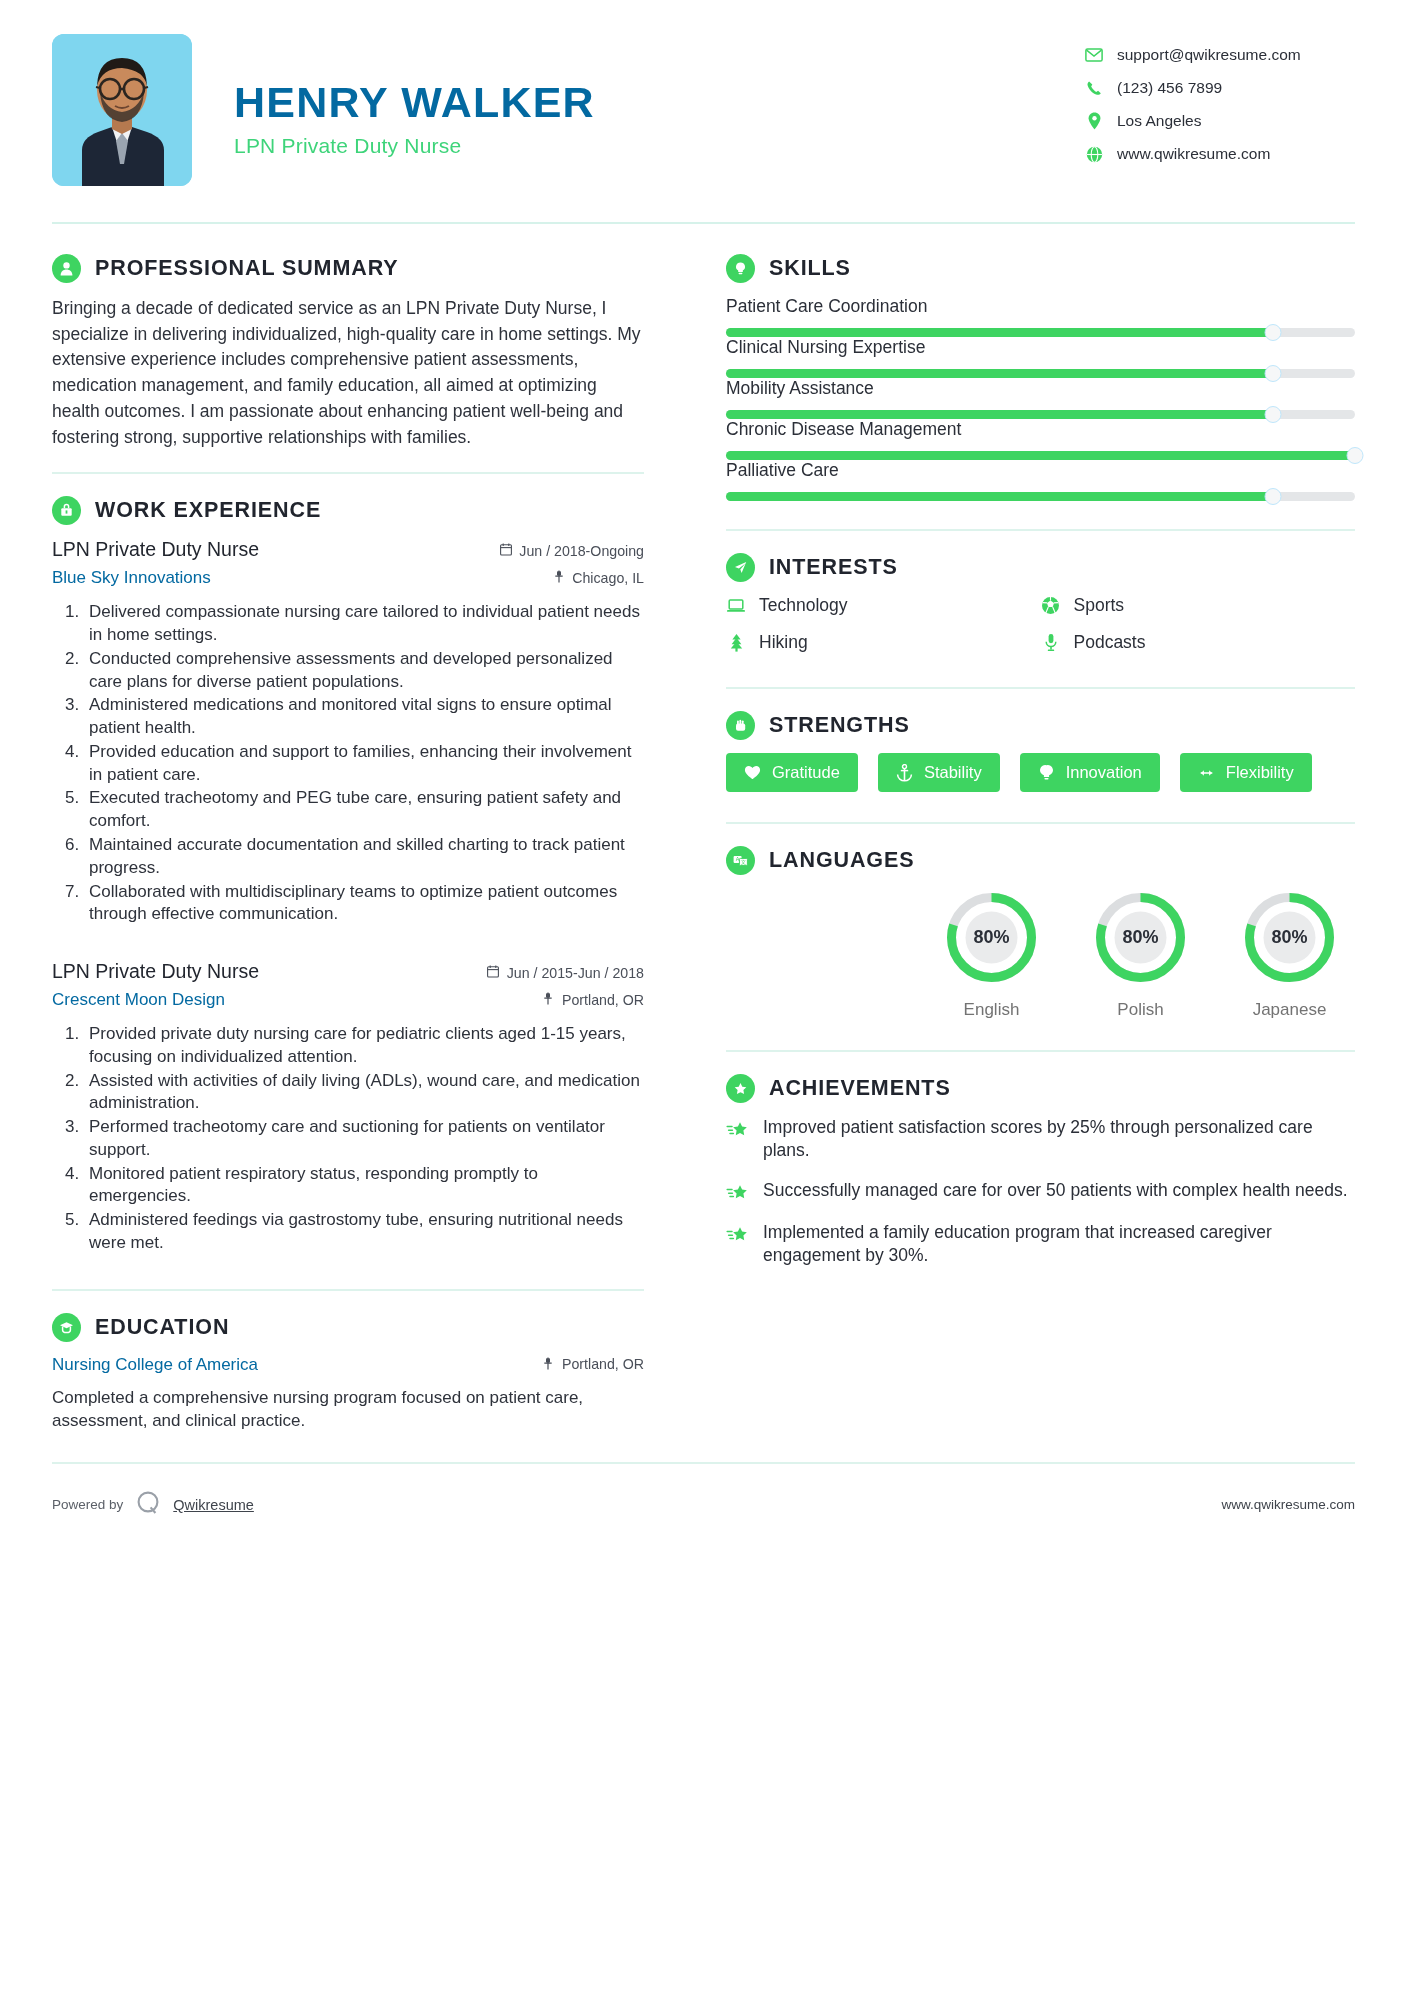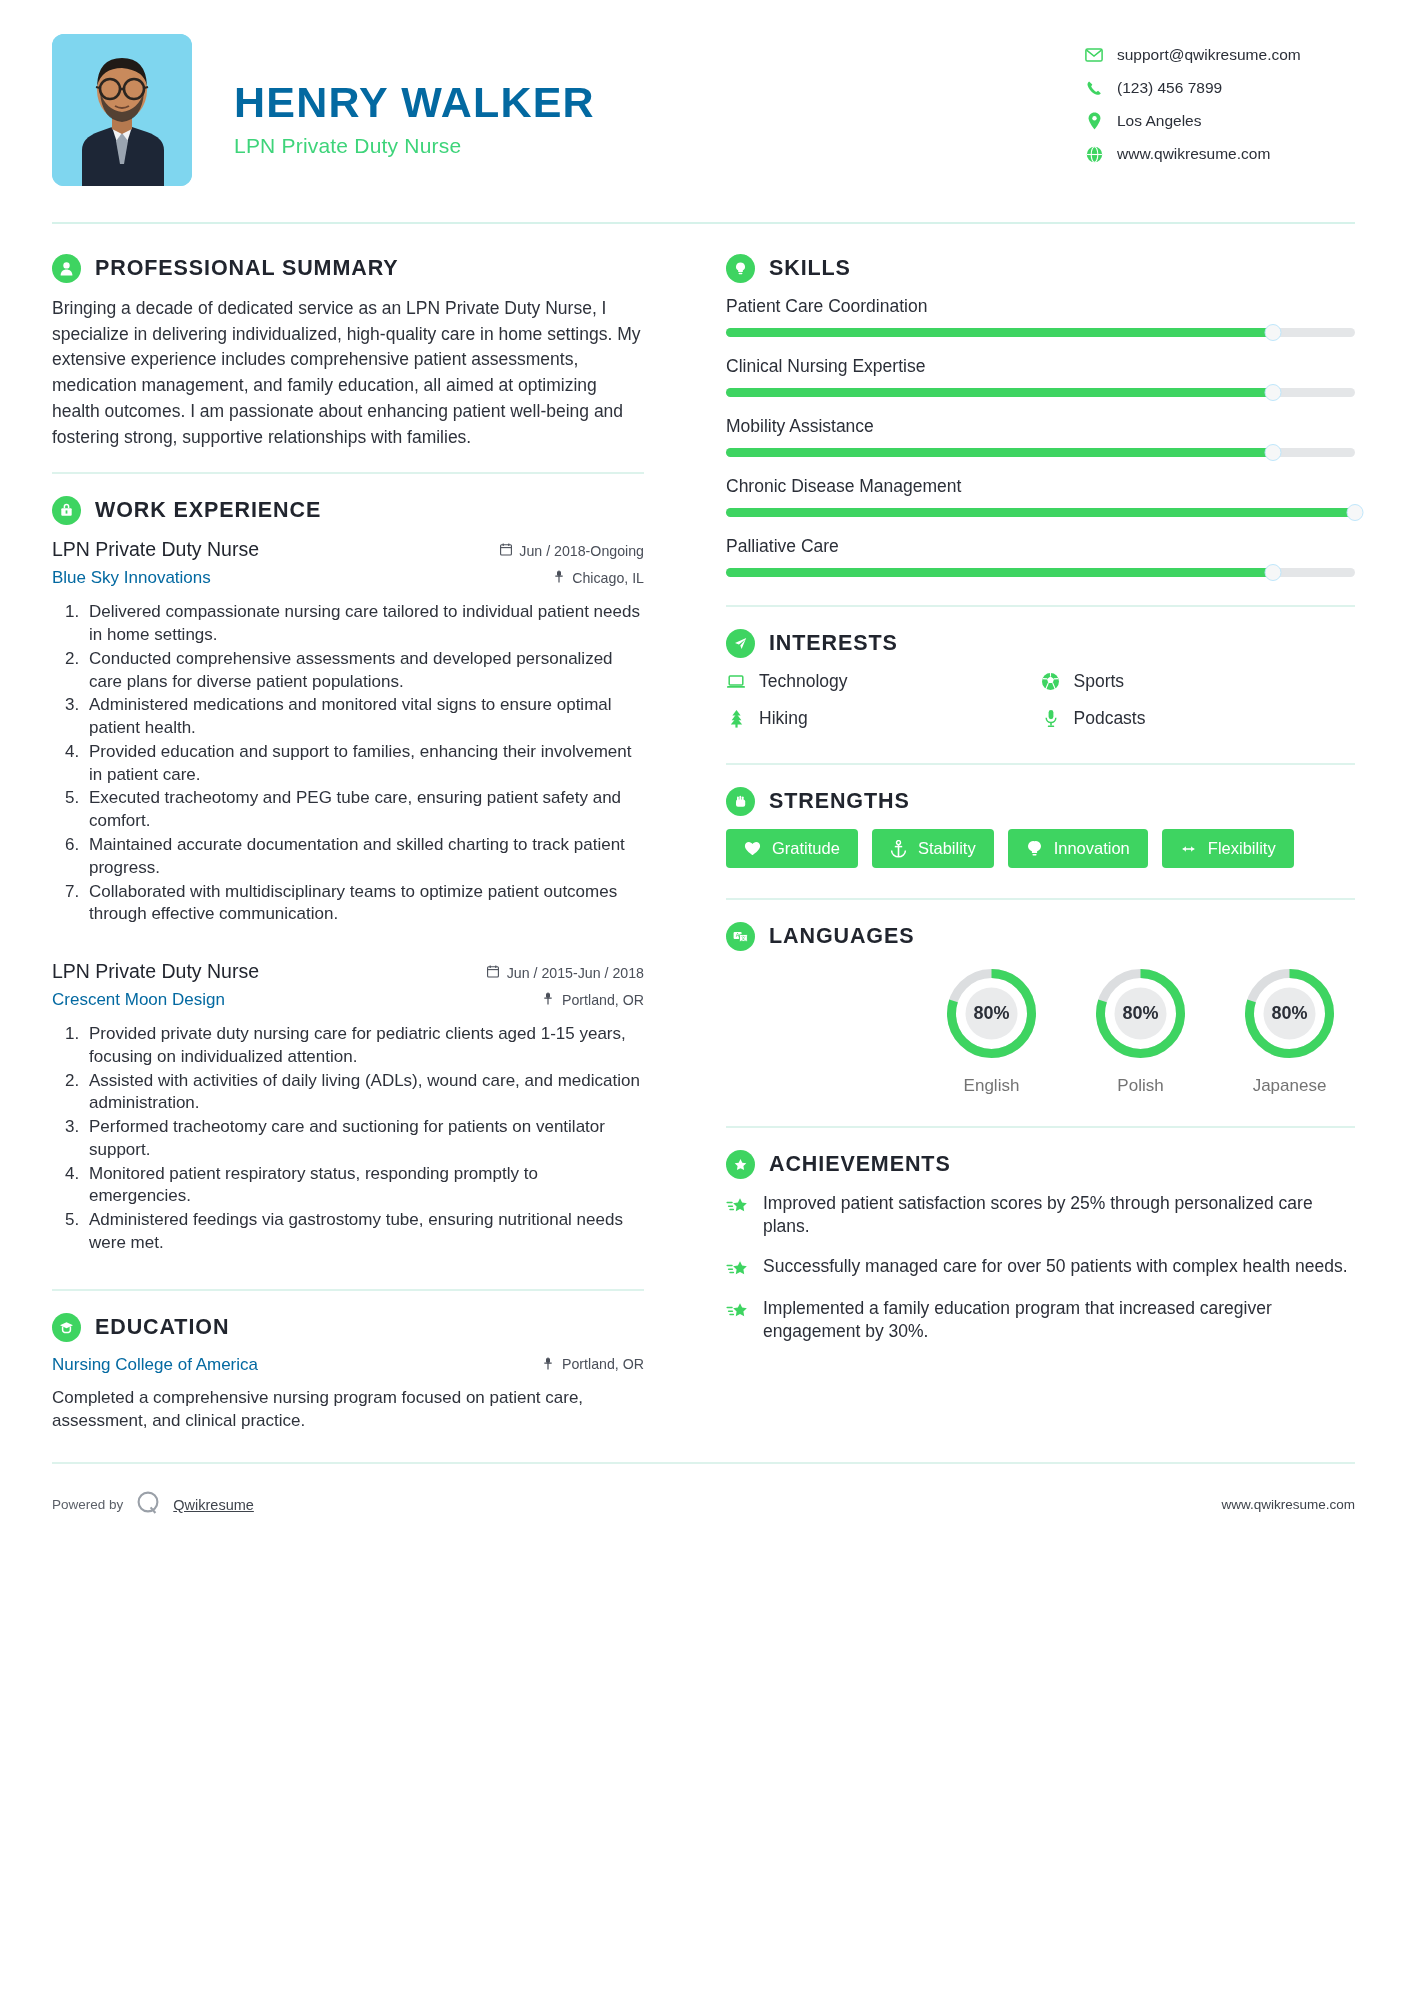--- a/index.html
+++ b/index.html
@@ -90,38 +90,38 @@
   ol.bullets { margin: 13px 0 0 0; padding-left: 32px; }
   ol.bullets li {
     font-size: 17px; line-height: 1.34; color: #2e323b; margin-bottom: 1px;
     padding-left: 5px;
   }
 
   
   .edu-desc { font-size: 17px; line-height: 1.36; color: #2e323b; margin-top: 11px; }
 
   
-  .skill { margin-bottom: 19px; }
+  .skill { }
   .skill-name { font-size: 17.5px; color: #2b2f38; margin-bottom: 11px; }
   .bar-wrap { position: relative; height: 9px; }
   .bar-bg { position: absolute; left: 0; right: 0; top: 0; height: 9px; background: #e4e6e8; border-radius: 5px; }
   .bar-fill { position: absolute; left: 0; top: 0; height: 9px; background: #3ed461; border-radius: 5px; }
   .bar-knob {
     position: absolute; top: -4px; width: 17px; height: 17px; border-radius: 50%;
     background: #f6f7f8; border: 1.6px solid #bfe6fb; transform: translateX(-50%);
   }
 
   
   .interests { display: flex; flex-wrap: wrap; }
   .interest { width: 50%; display: flex; align-items: center; gap: 13px; margin-bottom: 16px; }
   .interest .ii { width: 20px; height: 20px; display:flex; align-items:center; justify-content:center; flex:0 0 20px; }
   .interest .it { font-size: 17.5px; color: #2b2f38; }
 
   
-  .strengths { display: flex; flex-wrap: wrap; gap: 14px; text-align: center; }
+  .strengths { display: flex; flex-wrap: wrap; gap: 20px; text-align: center; }
   .pill {
     background: #3ed461; border-radius: 4px; padding: 10px 18px;
     display: flex; align-items: center; gap: 11px;
   }
   .pill .pi { width: 17px; height: 18px; display:flex; align-items:center; justify-content:center; flex:0 0 17px; }
   .pill .pt { font-size: 16.5px; color: #ffffff; }
 
   
   .langs { display: flex; gap: 18px; justify-content: flex-end; margin-top: 4px; }
   .lang { width: 131px; text-align: center; }

